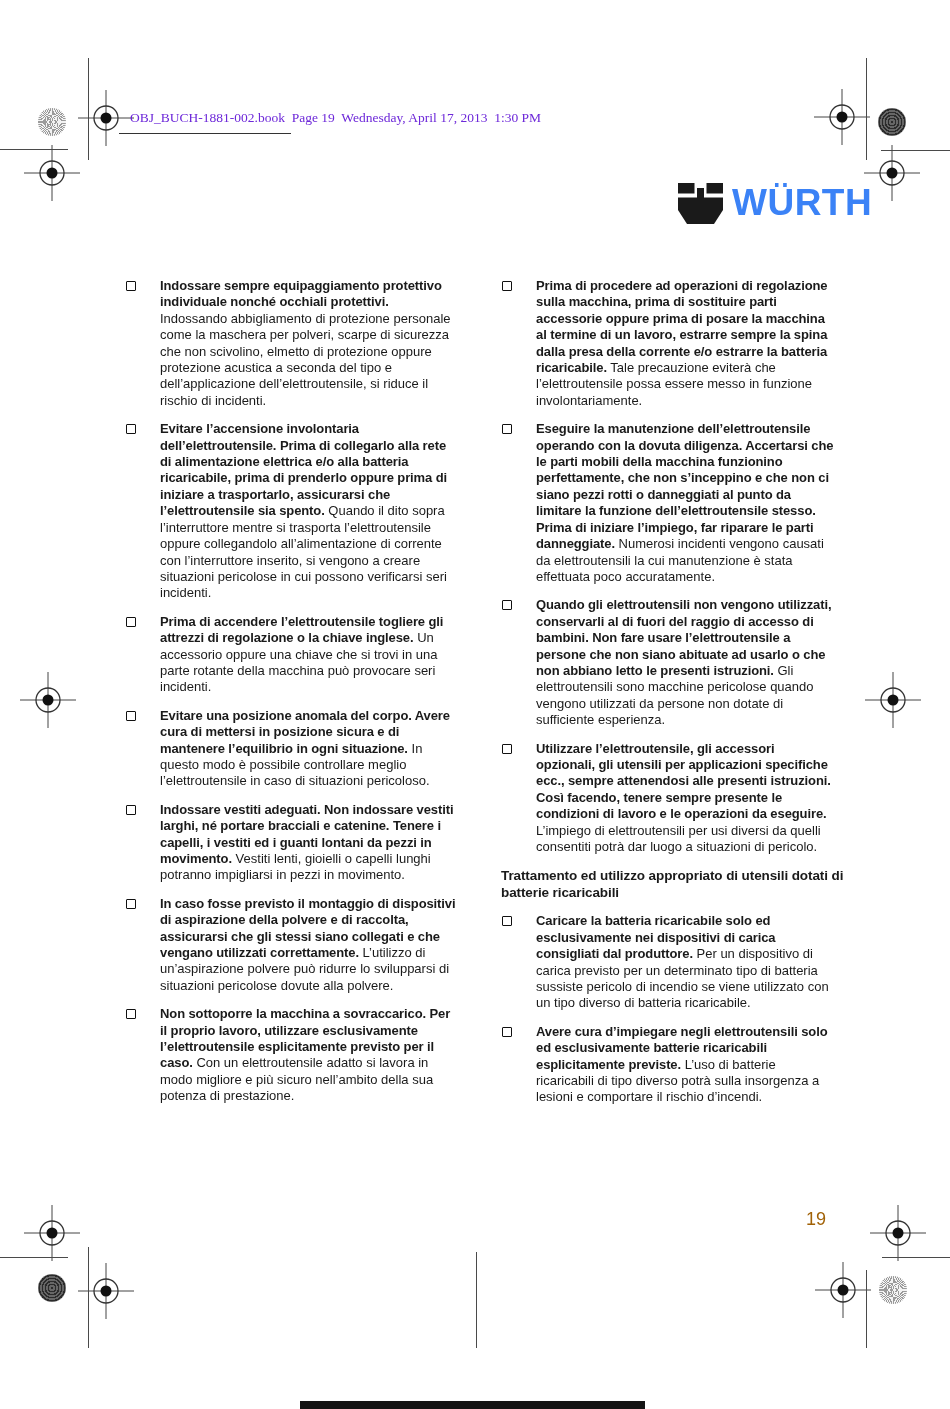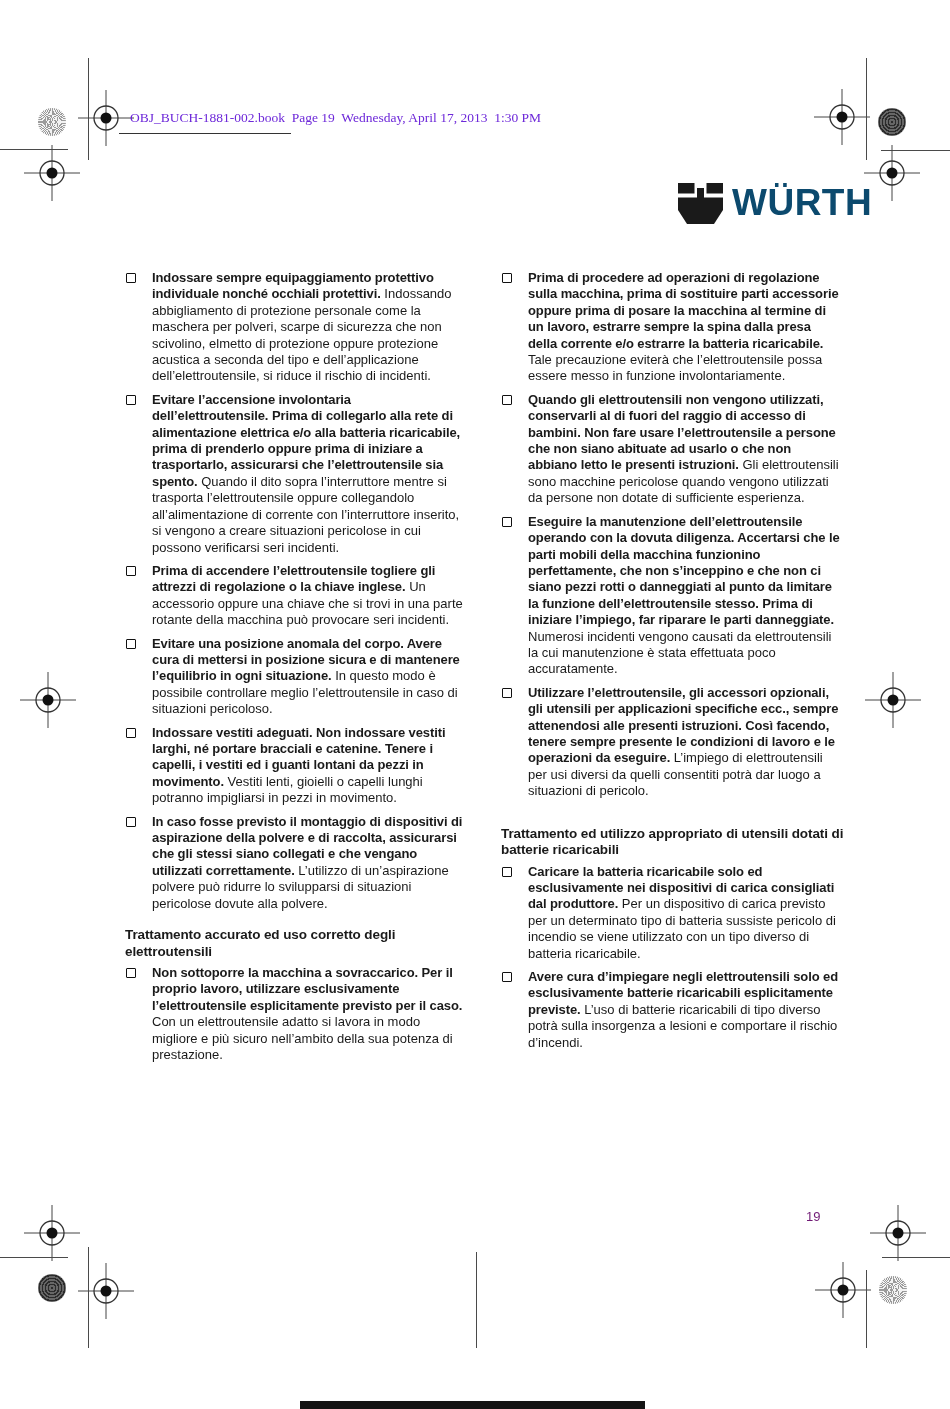--- a/index.html
+++ b/index.html
@@ -23,41 +23,41 @@
   
   .page-header{
     position:absolute;left:130px;top:110px;
     font-family:"Liberation Serif",serif;font-size:13.5px;color:#6d28d9;
     white-space:pre;
   }
   .header-rule{position:absolute;left:119px;top:133px;width:172px;height:1px;background:#333;}
   
   .logo{position:absolute;left:678px;top:183px;display:flex;align-items:flex-start;}
   .logo-text{
-    font-size:37px;font-weight:bold;letter-spacing:0.5px;color:#0c4a6e;
+    font-size:37px;font-weight:bold;letter-spacing:0.5px;color:#3b82f6;
     line-height:40px;margin-left:9px;
   }
   
   .col{position:absolute;top:266px;font-size:13px;line-height:16.4px;}
   .col-left{left:125px;width:344px;}
   .col-right{left:501px;width:345px;}
   .item{position:relative;padding-left:23px;margin:0 0 7px 0;}
-  .item p{margin:4px;}
+  .item p{margin:12px;}
   .item b{letter-spacing:-0.1px;}
   .cb{
     position:absolute;left:1px;top:3px;width:8px;height:8px;
     border:1.6px solid #111;border-radius:1px;background:#fff;
   }
   .section-heading{
     font-weight:bold;font-size:13.5px;line-height:16.5px;
     margin:15px 0 5px 0;letter-spacing:-0.1px;
   }
-  .col-right .section-heading{margin-top:26px;}
-  
-  .page-number{position:absolute;left:806px;top:1209px;font-size:13px;color:#701a75;}
+  .col-right .section-heading{margin-top:13px;}
+  
+  .page-number{position:absolute;left:806px;top:1209px;font-size:18px;color:#a16207;}
 </style>
 </head>
 <body>
 
 <div class="mark starburst" style="left:38px;top:108px;"></div>
 <div class="mark vline" style="left:88px;top:58px;height:102px;"></div>
 <svg class="mark" style="left:78px;top:90px;" width="56" height="56">
     <line x1="0" y1="28" x2="56" y2="28" stroke="#444" stroke-width="1"></line>
     <line x1="28" y1="0" x2="28" y2="56" stroke="#444" stroke-width="1"></line>
     <circle cx="28" cy="28" r="12" fill="none" stroke="#333" stroke-width="1.3"></circle>
@@ -173,47 +173,46 @@
     <span class="cb"></span>
     <p><b>Indossare vestiti adeguati. Non indossare vestiti larghi, né portare bracciali e catenine. Tenere i capelli, i vestiti ed i guanti lontani da pezzi in movimento.</b>
     <span>Vestiti lenti, gioielli o capelli lunghi potranno impigliarsi in pezzi in movimento.</span></p>
   </div>
   <div class="item">
     <span class="cb"></span>
     <p><b>In caso fosse previsto il montaggio di dispositivi di aspirazione della polvere e di raccolta, assicurarsi che gli stessi siano collegati e che vengano utilizzati correttamente.</b>
     <span>L’utilizzo di un’aspirazione polvere può ridurre lo svilupparsi di situazioni pericolose dovute alla polvere.</span></p>
   </div>
 
-  <div class="section-heading">Trattamento accurato ed uso corretto degli elettroutensili</div>
 
   <div class="item">
     <span class="cb"></span>
     <p><b>Non sottoporre la macchina a sovraccarico. Per il proprio lavoro, utilizzare esclusivamente l’elettroutensile esplicitamente previsto per il caso.</b>
     <span>Con un elettroutensile adatto si lavora in modo migliore e più sicuro nell’ambito della sua potenza di prestazione.</span></p>
   </div>
 </div>
 
 <div class="col col-right">
   <div class="item">
     <span class="cb"></span>
     <p><b>Prima di procedere ad operazioni di regolazione sulla macchina, prima di sostituire parti accessorie oppure prima di posare la macchina al termine di un lavoro, estrarre sempre la spina dalla presa della corrente e/o estrarre la batteria ricaricabile.</b>
     <span>Tale precauzione eviterà che l’elettroutensile possa essere messo in funzione involontariamente.</span></p>
   </div>
   <div class="item">
     <span class="cb"></span>
+    <p><b>Eseguire la manutenzione dell’elettroutensile operando con la dovuta diligenza. Accertarsi che le parti mobili della macchina funzionino perfettamente, che non s’inceppino e che non ci siano pezzi rotti o danneggiati al punto da limitare la funzione dell’elettroutensile stesso. Prima di iniziare l’impiego, far riparare le parti danneggiate.</b>
+    <span>Numerosi incidenti vengono causati da elettroutensili la cui manutenzione è stata effettuata poco accuratamente.</span></p>
+  </div>
+  <div class="item">
+    <span class="cb"></span>
     <p><b>Quando gli elettroutensili non vengono utilizzati, conservarli al di fuori del raggio di accesso di bambini. Non fare usare l’elettroutensile a persone che non siano abituate ad usarlo o che non abbiano letto le presenti istruzioni.</b>
     <span>Gli elettroutensili sono macchine pericolose quando vengono utilizzati da persone non dotate di sufficiente esperienza.</span></p>
   </div>
   <div class="item">
     <span class="cb"></span>
-    <p><b>Eseguire la manutenzione dell’elettroutensile operando con la dovuta diligenza. Accertarsi che le parti mobili della macchina funzionino perfettamente, che non s’inceppino e che non ci siano pezzi rotti o danneggiati al punto da limitare la funzione dell’elettroutensile stesso. Prima di iniziare l’impiego, far riparare le parti danneggiate.</b>
-    <span>Numerosi incidenti vengono causati da elettroutensili la cui manutenzione è stata effettuata poco accuratamente.</span></p>
-  </div>
-  <div class="item">
-    <span class="cb"></span>
     <p><b>Utilizzare l’elettroutensile, gli accessori opzionali, gli utensili per applicazioni specifiche ecc., sempre attenendosi alle presenti istruzioni. Così facendo, tenere sempre presente le condizioni di lavoro e le operazioni da eseguire.</b>
     <span>L’impiego di elettroutensili per usi diversi da quelli consentiti potrà dar luogo a situazioni di pericolo.</span></p>
   </div>
 
   <div class="section-heading">Trattamento ed utilizzo appropriato di utensili dotati di batterie ricaricabili</div>
 
   <div class="item">
     <span class="cb"></span>
     <p><b>Caricare la batteria ricaricabile solo ed esclusivamente nei dispositivi di carica consigliati dal produttore.</b>
     <span>Per un dispositivo di carica previsto per un determinato tipo di batteria sussiste pericolo di incendio se viene utilizzato con un tipo diverso di batteria ricaricabile.</span></p>

